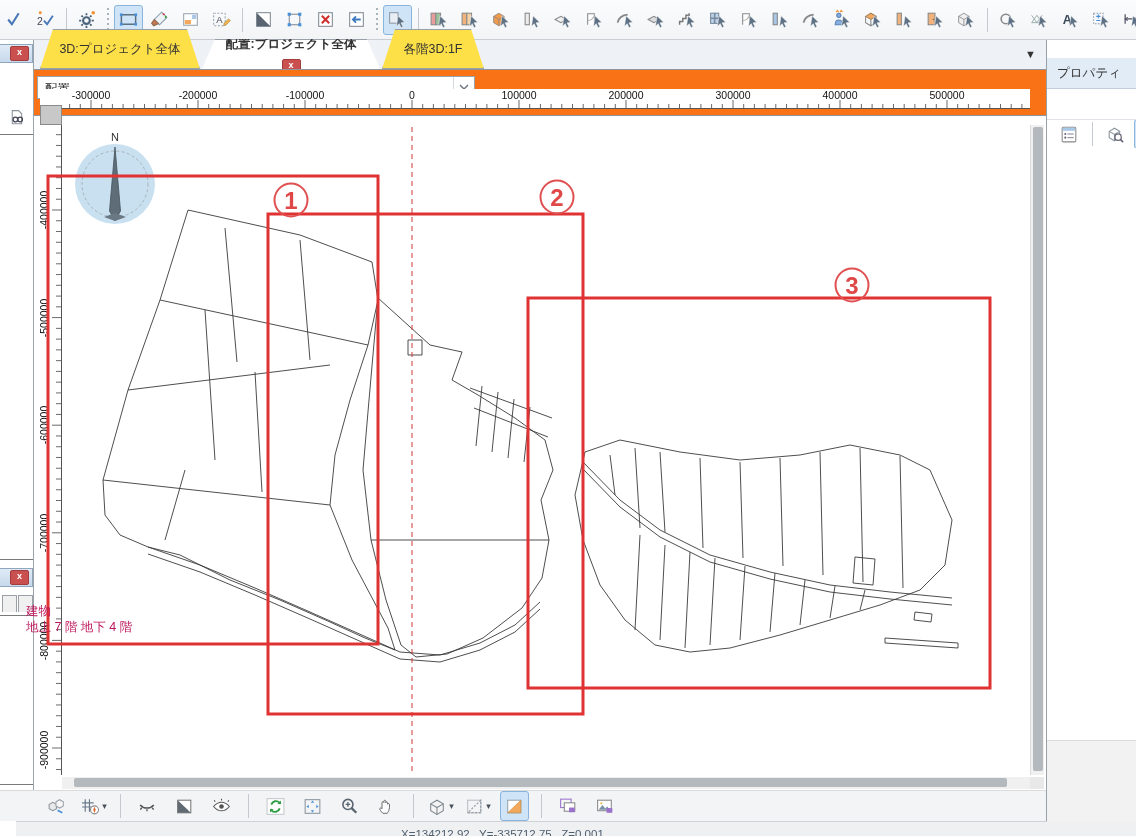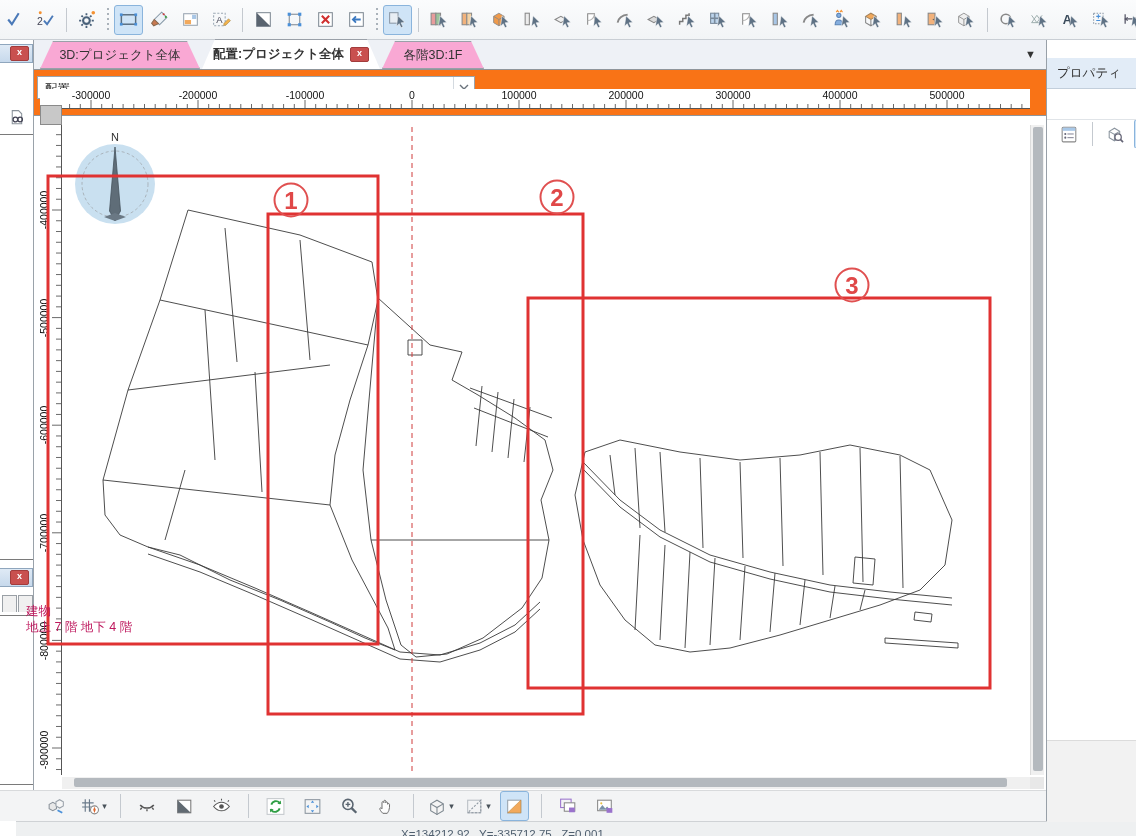--- a/index.html
+++ b/index.html
@@ -23,24 +23,24 @@
     display:flex;align-items:center;justify-content:flex-end;padding-right:3px;box-sizing:border-box;}
   .closex{width:17px;height:13px;background:#c9504f;border:1px solid #a23c3c;border-radius:2px;color:#fff;
     font-size:9px;line-height:11px;text-align:center;font-weight:bold;}
   .lbox{background:#fff;border:1px solid #7a7a7a;border-left:none;}
   .ltabs{height:20px;display:flex;gap:1px;align-items:flex-end;padding-left:2px;}
   .ltab{width:13px;height:16px;background:#f0f0f0;border:1px solid #9aa0a6;border-bottom:none;}
   #vdivider{position:absolute;left:33px;top:40px;width:1px;height:782px;background:#9aa2aa;}
   
   #tabbar{position:absolute;left:34px;top:40px;width:1012px;height:30px;background:#eef1f6;
     border-bottom:1px solid #8f959b;box-sizing:border-box;}
-  .tab{position:absolute;bottom:0;height:28px;display:flex;align-items:center;justify-content:center;gap:6px;
+  .tab{position:absolute;bottom:0;height:40px;display:flex;align-items:center;justify-content:center;gap:6px;
     font-size:12.5px;color:#333;clip-path:polygon(13px 0,calc(100% - 13px) 0,100% 100%,0 100%);
-    background:#f9a8d4;box-shadow:inset 0 0 0 1px #9aa0a8;}
-  .tab.active{background:#fff;font-weight:bold;z-index:3;box-shadow:inset 0 1px 0 0 #9aa0a8;height:30px;}
+    background:#fde047;box-shadow:inset 0 0 0 1px #9aa0a8;}
+  .tab.active{background:#fff;font-weight:bold;z-index:3;box-shadow:inset 0 1px 0 0 #9aa0a8;height:30px;flex-direction:column;}
   #tab-overflow{position:absolute;right:10px;top:8px;font-size:11px;color:#333;}
   
   #viewrow{position:absolute;left:34px;top:70px;width:1012px;height:46px;background:#f97316;
     border-bottom:1px solid #8f959b;box-sizing:border-box;}
   #viewcombo{position:absolute;left:3px;top:6px;width:438px;height:23px;border:1px solid #9aa4ae;
     background:#fff;box-sizing:border-box;font-size:12.5px;}
   #viewcombo .val{position:absolute;left:7px;top:4px;}
   #viewcombo .chev{position:absolute;right:0;top:0;width:20px;height:21px;border-left:1px solid #d4dae0;
     display:flex;align-items:center;justify-content:center;}
   

